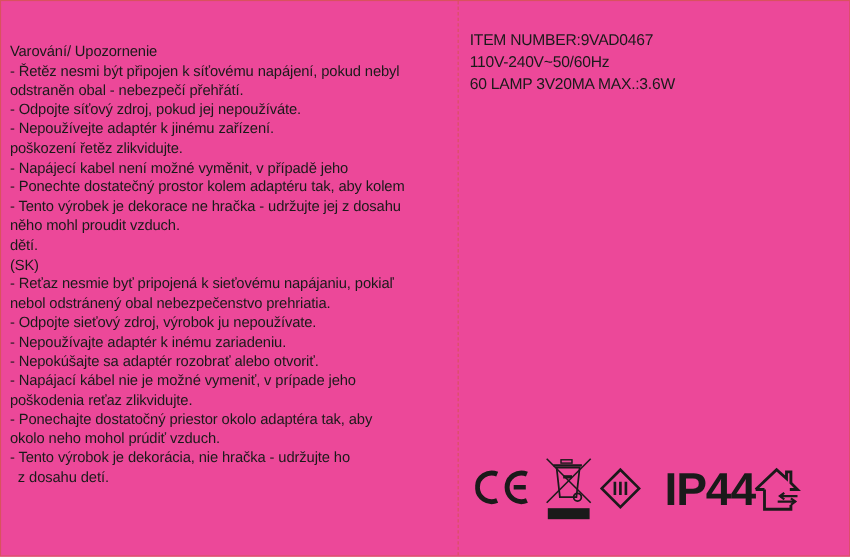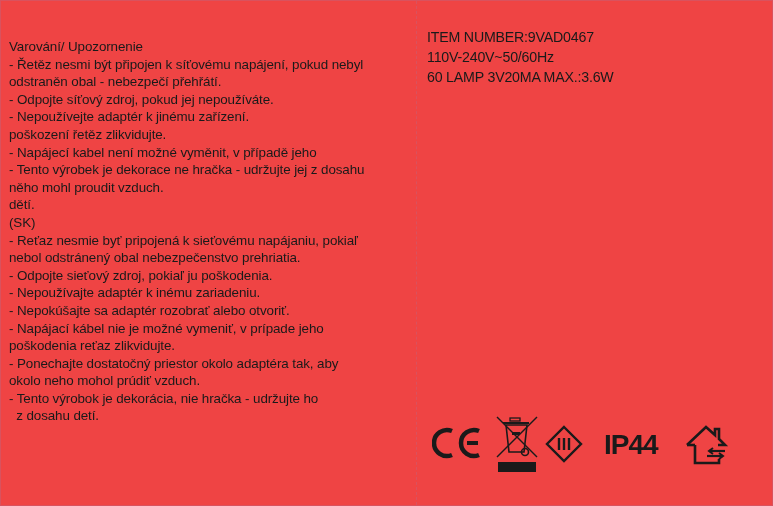--- a/index.html
+++ b/index.html
@@ -1,19 +1,19 @@
 <!DOCTYPE html>
 <html><head>
   <meta charset="utf-8">
   <style>
     html, body { margin: 0; padding: 0; background: #ffffff; }
     body { width: 773px; height: 506px; position: relative; overflow: hidden; }
     .label {
       position: absolute; left: 0; top: 0; width: 771px; height: 504px;
-      border: 1px solid #d9525e; background: #ef4444;
+      border: 1px solid #d9525e; background: #ec4899;
     }
     .divider {
       position: absolute; left: 415px; top: 0; width: 0; height: 504px;
       border-left: 1.5px dashed #d9525e;
     }
     .left-col {
       position: absolute; left: 8px; top: 37px; width: 410px;
       font-family: "Liberation Sans", sans-serif; font-size: 13.4px;
       line-height: 17.6px; color: #1a1a1a; letter-spacing: -0.1px;
     }
@@ -21,45 +21,46 @@
     .right-col {
       position: absolute; left: 426px; top: 26px;
       font-family: Liberation Sans, sans-serif; font-size: 14.2px;
       color: #1a1a1a;
     }
     .right-col .spec { line-height: 20px; white-space: pre; letter-spacing: -0.2px; }
     .icon { position: absolute; }
     .ip-text {
       position: absolute; left: 603px; top: 424px;
       font-family: "Liberation Sans", sans-serif; font-weight: bold;
-      font-size: 28px; line-height: 40px; color: #1a1a1a; letter-spacing: -1px;
+      font-size: 42px; line-height: 40px; color: #1a1a1a; letter-spacing: -1px;
     }
   </style>
 </head>
 <body>
 
 <div class="label">
 
   <div class="divider"></div>
 
   <div class="left-col">
     <div class="line">Varování/ Upozornenie</div>
     <div class="line">- Řetěz nesmi být připojen k síťovému napájení, pokud nebyl</div>
     <div class="line">odstraněn obal - nebezpečí přehřátí.</div>
     <div class="line">- Odpojte síťový zdroj, pokud jej nepoužíváte.</div>
     <div class="line">- Nepoužívejte adaptér k jinému zařízení.</div>
     <div class="line">poškození řetěz zlikvidujte.</div>
     <div class="line">- Napájecí kabel není možné vyměnit, v případě jeho</div>
+    <div class="line">- Ponechte dostatečný prostor kolem adaptéru tak, aby kolem</div>
     <div class="line">- Tento výrobek je dekorace ne hračka - udržujte jej z dosahu</div>
     <div class="line">něho mohl proudit vzduch.</div>
     <div class="line">dětí.</div>
     <div class="line">(SK)</div>
     <div class="line">- Reťaz nesmie byť pripojená k sieťovému napájaniu, pokiaľ</div>
     <div class="line">nebol odstránený obal nebezpečenstvo prehriatia.</div>
-    <div class="line">- Odpojte sieťový zdroj, pokiaľ ju poškodenia.</div>
+    <div class="line">- Odpojte sieťový zdroj, výrobok ju nepoužívate.</div>
     <div class="line">- Nepoužívajte adaptér k inému zariadeniu.</div>
     <div class="line">- Nepokúšajte sa adaptér rozobrať alebo otvoriť.</div>
     <div class="line">- Napájací kábel nie je možné vymeniť, v prípade jeho</div>
     <div class="line">poškodenia reťaz zlikvidujte.</div>
     <div class="line">- Ponechajte dostatočný priestor okolo adaptéra tak, aby</div>
     <div class="line">okolo neho mohol prúdiť vzduch.</div>
     <div class="line">- Tento výrobok je dekorácia, nie hračka - udržujte ho</div>
     <div class="line">  z dosahu detí.</div>
   </div>
 

